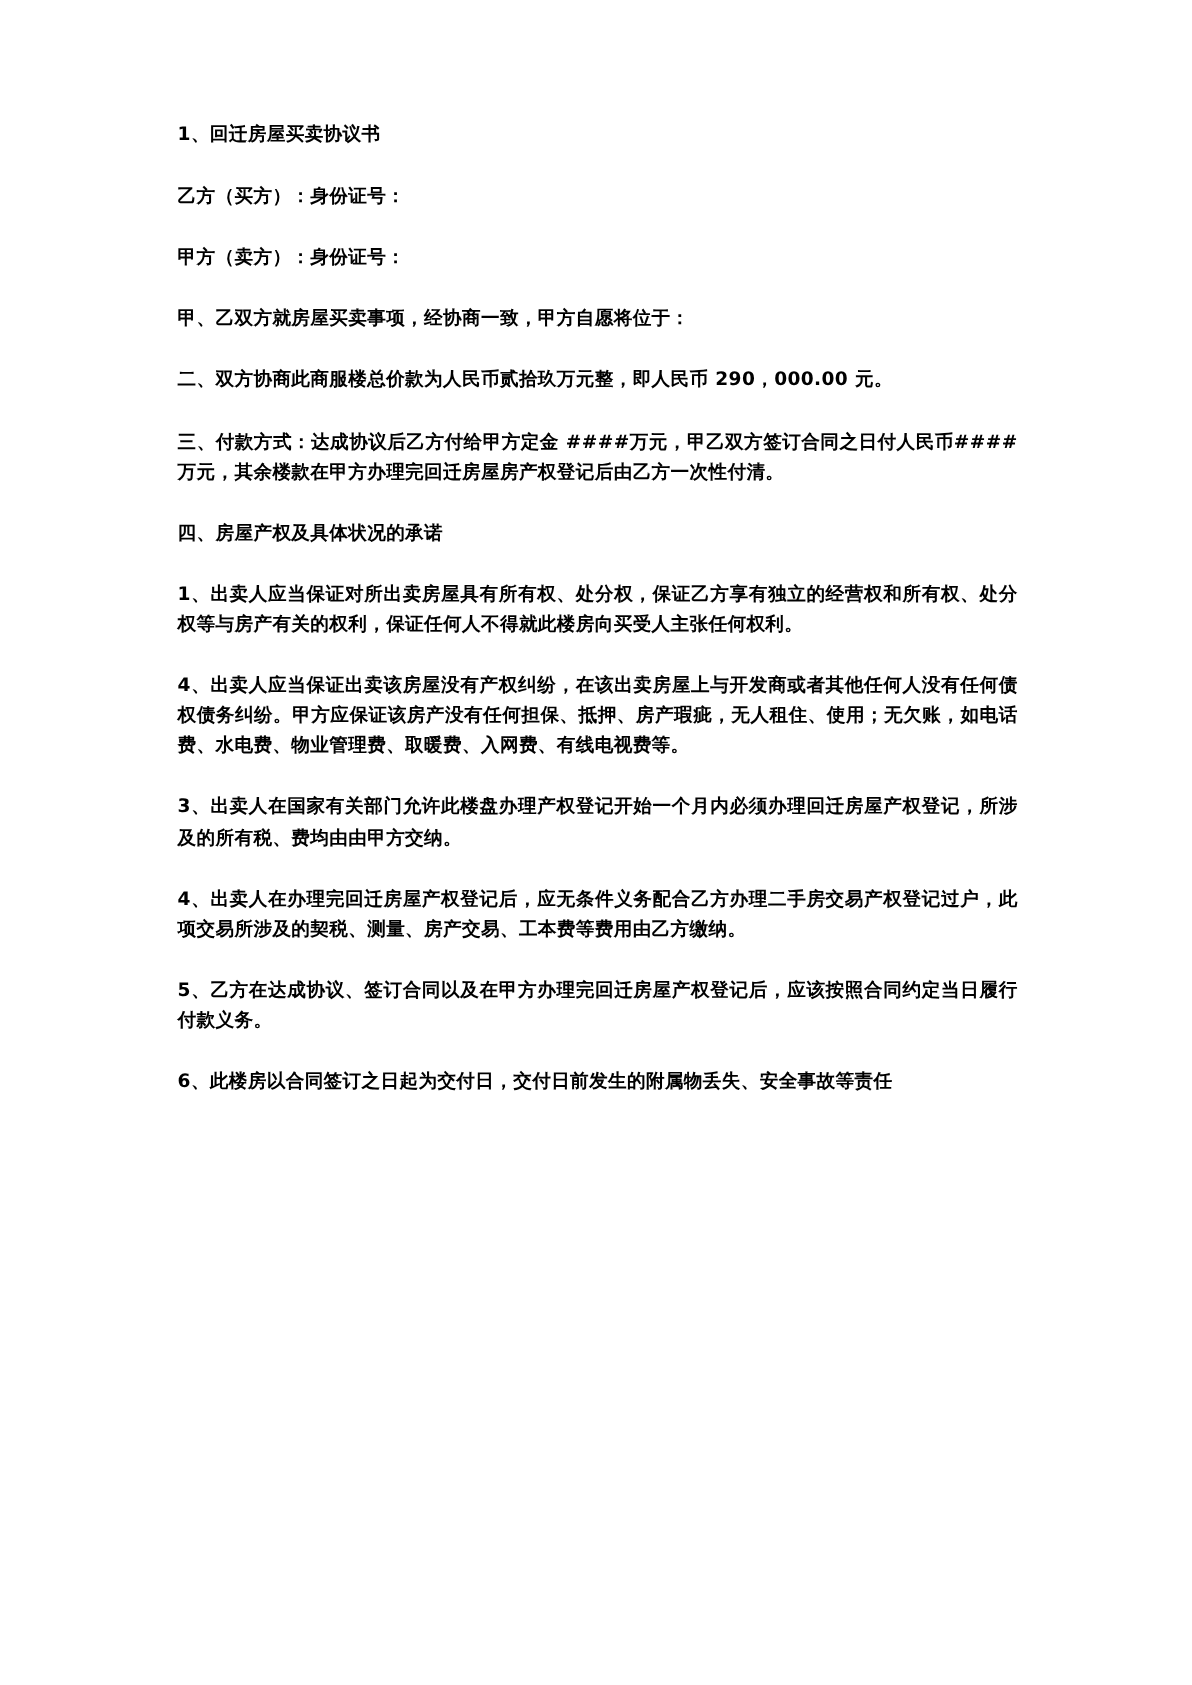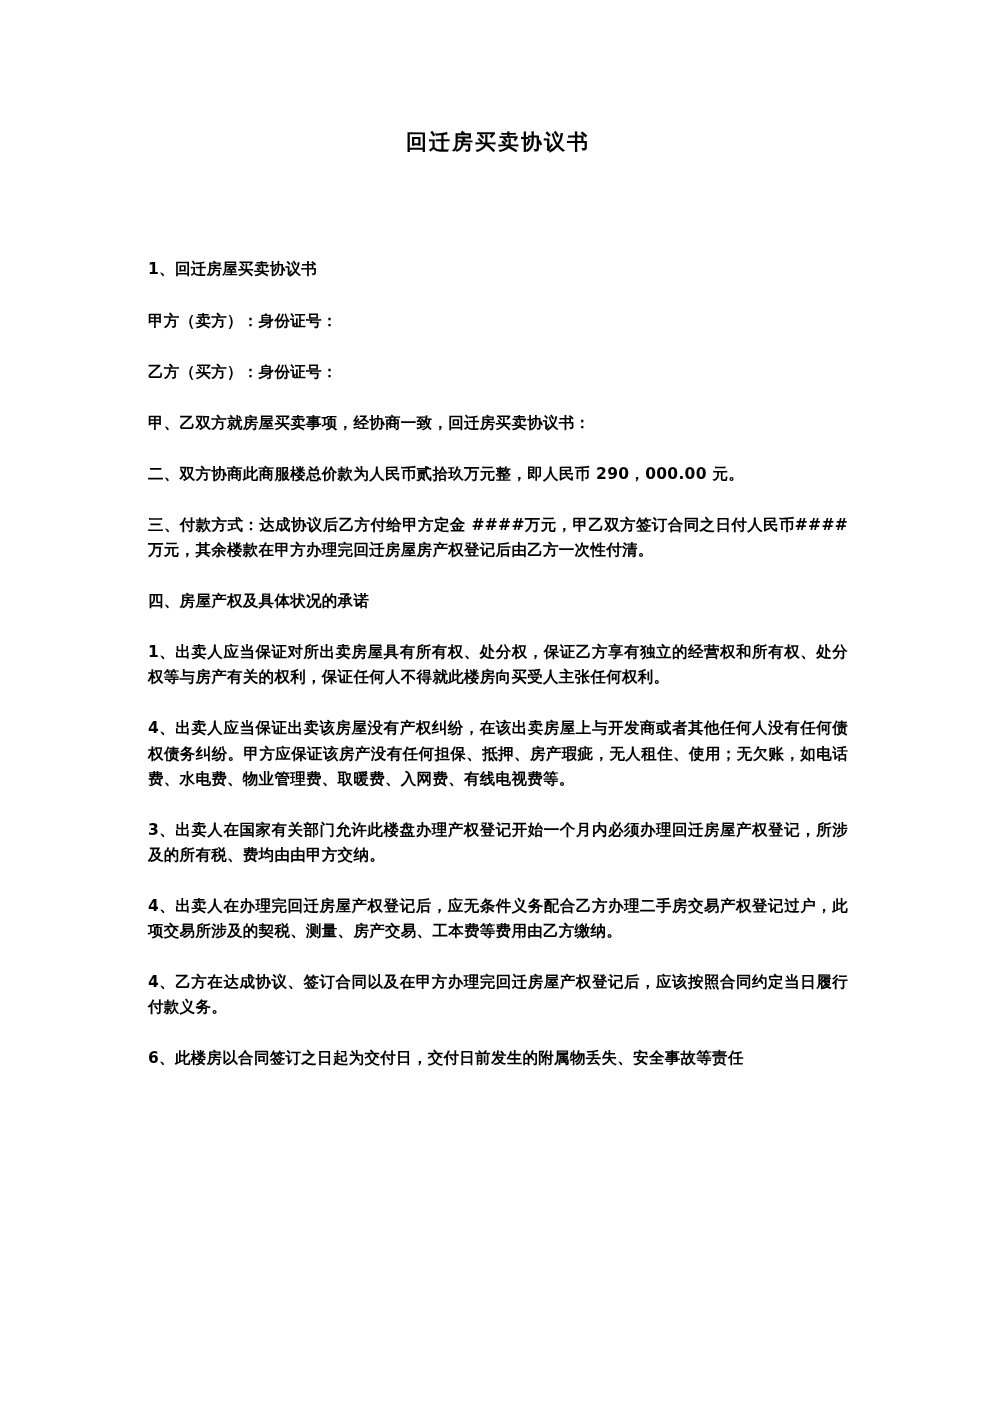--- a/index.html
+++ b/index.html
@@ -45,30 +45,29 @@
     text-align: justify;
     letter-spacing: 0.3px;
     font-weight: bold;
   }
 </style>
 </head>
 <body>
 
 <div class="page">
   <div class="content">
-    <h1 class="doc-title">回迁房买卖协议书</h1>
     <div class="body-block">
       <p class="para">1、回迁房屋买卖协议书</p>
+      <p class="para">乙方（买方）：身份证号：</p>
       <p class="para">甲方（卖方）：身份证号：</p>
-      <p class="para">乙方（买方）：身份证号：</p>
-      <p class="para">甲、乙双方就房屋买卖事项，经协商一致，回迁房买卖协议书：</p>
+      <p class="para">甲、乙双方就房屋买卖事项，经协商一致，甲方自愿将位于：</p>
       <p class="para">二、双方协商此商服楼总价款为人民币贰拾玖万元整，即人民币 290，000.00 元。</p>
       <p class="para">三、付款方式：达成协议后乙方付给甲方定金 ####万元，甲乙双方签订合同之日付人民币####万元，其余楼款在甲方办理完回迁房屋房产权登记后由乙方一次性付清。</p>
       <p class="para">四、房屋产权及具体状况的承诺</p>
       <p class="para">1、出卖人应当保证对所出卖房屋具有所有权、处分权，保证乙方享有独立的经营权和所有权、处分权等与房产有关的权利，保证任何人不得就此楼房向买受人主张任何权利。</p>
       <p class="para">4、出卖人应当保证出卖该房屋没有产权纠纷，在该出卖房屋上与开发商或者其他任何人没有任何债权债务纠纷。甲方应保证该房产没有任何担保、抵押、房产瑕疵，无人租住、使用；无欠账，如电话费、水电费、物业管理费、取暖费、入网费、有线电视费等。</p>
       <p class="para">3、出卖人在国家有关部门允许此楼盘办理产权登记开始一个月内必须办理回迁房屋产权登记，所涉及的所有税、费均由由甲方交纳。</p>
       <p class="para">4、出卖人在办理完回迁房屋产权登记后，应无条件义务配合乙方办理二手房交易产权登记过户，此项交易所涉及的契税、测量、房产交易、工本费等费用由乙方缴纳。</p>
-      <p class="para">4、乙方在达成协议、签订合同以及在甲方办理完回迁房屋产权登记后，应该按照合同约定当日履行付款义务。</p>
+      <p class="para">5、乙方在达成协议、签订合同以及在甲方办理完回迁房屋产权登记后，应该按照合同约定当日履行付款义务。</p>
       <p class="para">6、此楼房以合同签订之日起为交付日，交付日前发生的附属物丢失、安全事故等责任</p>
     </div>
   </div>
 </div>
 
 </body></html>

